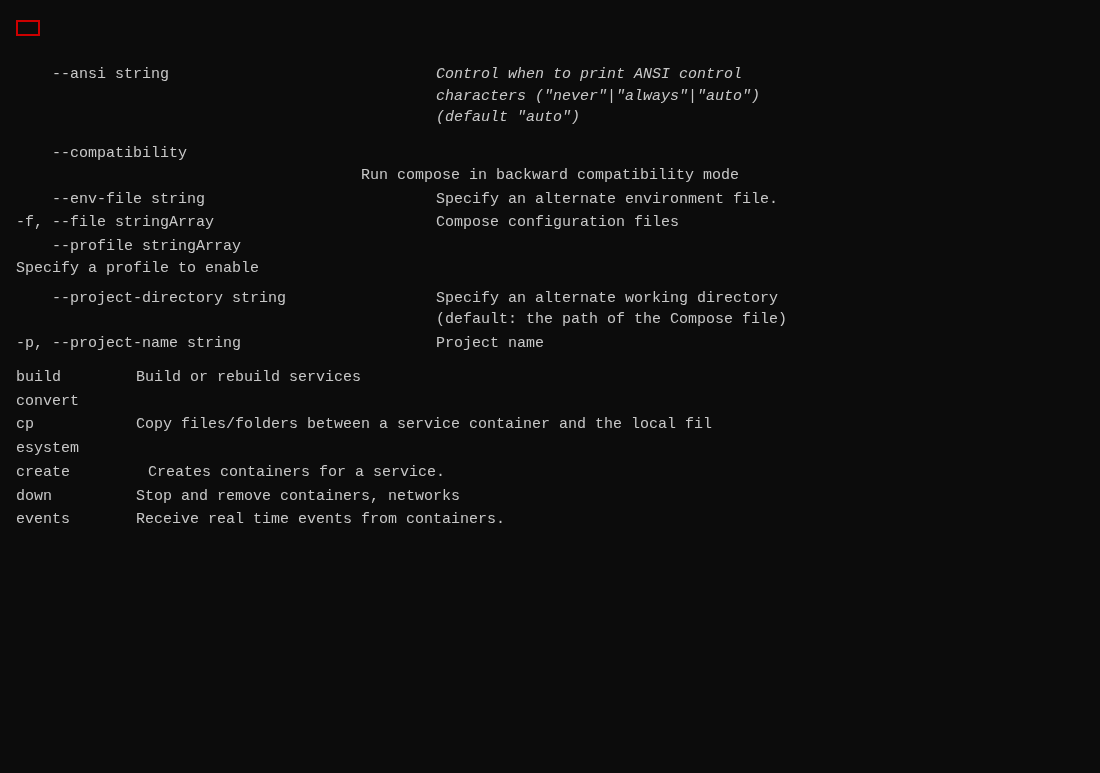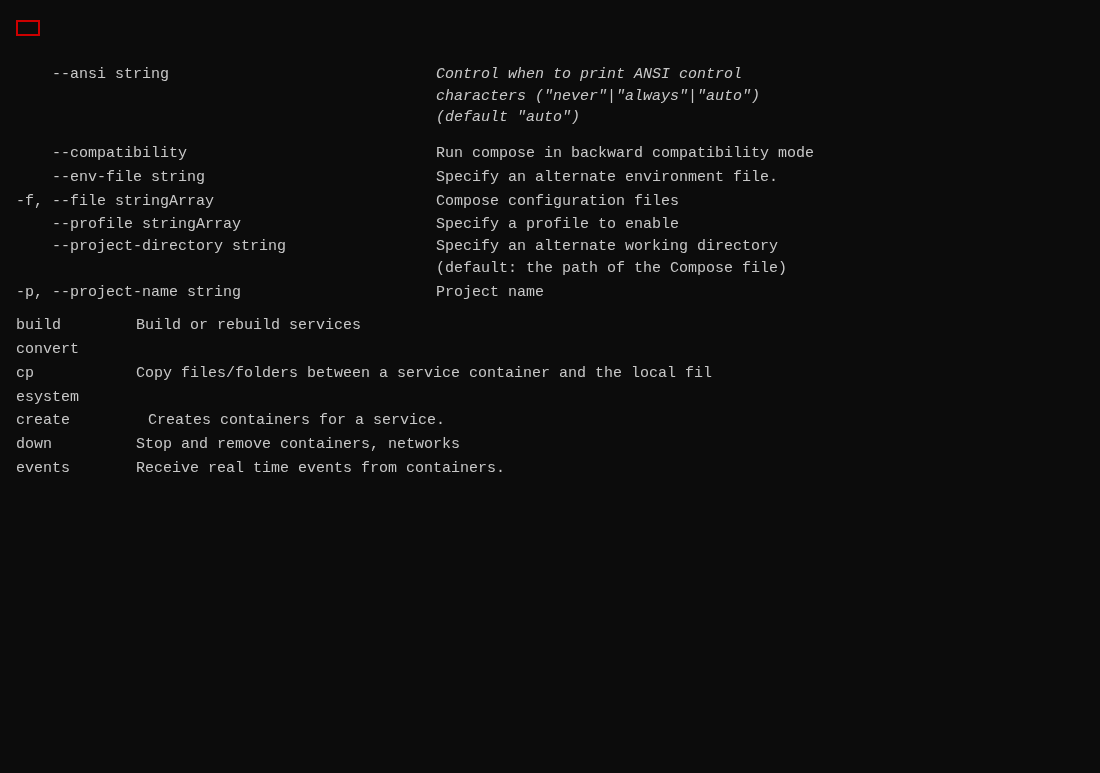--- a/index.html
+++ b/index.html
@@ -72,39 +72,39 @@
   <div>
 
   <div style="display: flex; margin-bottom: 14px;">
         <span style="display: inline-block; min-width: 420px; font-family: &quot;Courier New&quot;, Courier, monospace; white-space: pre;">    --ansi string                       </span>
         <div style="display: inline-block; font-style: italic;">
           <div>Control when to print ANSI control</div>
           <div>characters ("never"|"always"|"auto")</div>
           <div>(default "auto")</div>
         </div>
       </div>
-      <div style="display: flex; margin-bottom: 2px;">
+      <div style="display: flex; margin-bottom: 2px; flex-direction: column;">
         <span style="display: inline-block; min-width: 420px; font-family: &quot;Courier New&quot;, Courier, monospace; white-space: pre;">    --compatibility                     </span>
         <div style="display: inline-block; text-align: center;">
           <div>Run compose in backward compatibility mode</div>
         </div>
       </div>
       <div style="display: flex; margin-bottom: 2px;">
         <span style="display: inline-block; min-width: 420px; font-family: &quot;Courier New&quot;, Courier, monospace; white-space: pre;">    --env-file string                   </span>
         <div style="display: inline-block;">
           <div>Specify an alternate environment file.</div>
         </div>
       </div>
       <div style="display: flex; margin-bottom: 2px;">
         <span style="display: inline-block; min-width: 420px; font-family: &quot;Courier New&quot;, Courier, monospace; white-space: pre;">-f, --file stringArray                  </span>
         <div style="display: inline-block;">
           <div>Compose configuration files</div>
         </div>
       </div>
-      <div style="display: flex; margin-bottom: 0;">
+      <div style="display: flex; margin-bottom: 8px; flex-direction: column;">
         <span style="display: inline-block; min-width: 420px; font-family: &quot;Courier New&quot;, Courier, monospace; white-space: pre;">    --profile stringArray               </span>
         <div style="display: inline-block;">
           <div>Specify a profile to enable</div>
         </div>
       </div>
       <div style="display: flex; margin-bottom: 2px;">
         <span style="display: inline-block; min-width: 420px; font-family: &quot;Courier New&quot;, Courier, monospace; white-space: pre;">    --project-directory string          </span>
         <div style="display: inline-block;">
           <div>Specify an alternate working directory</div>
           <div>(default: the path of the Compose file)</div>

